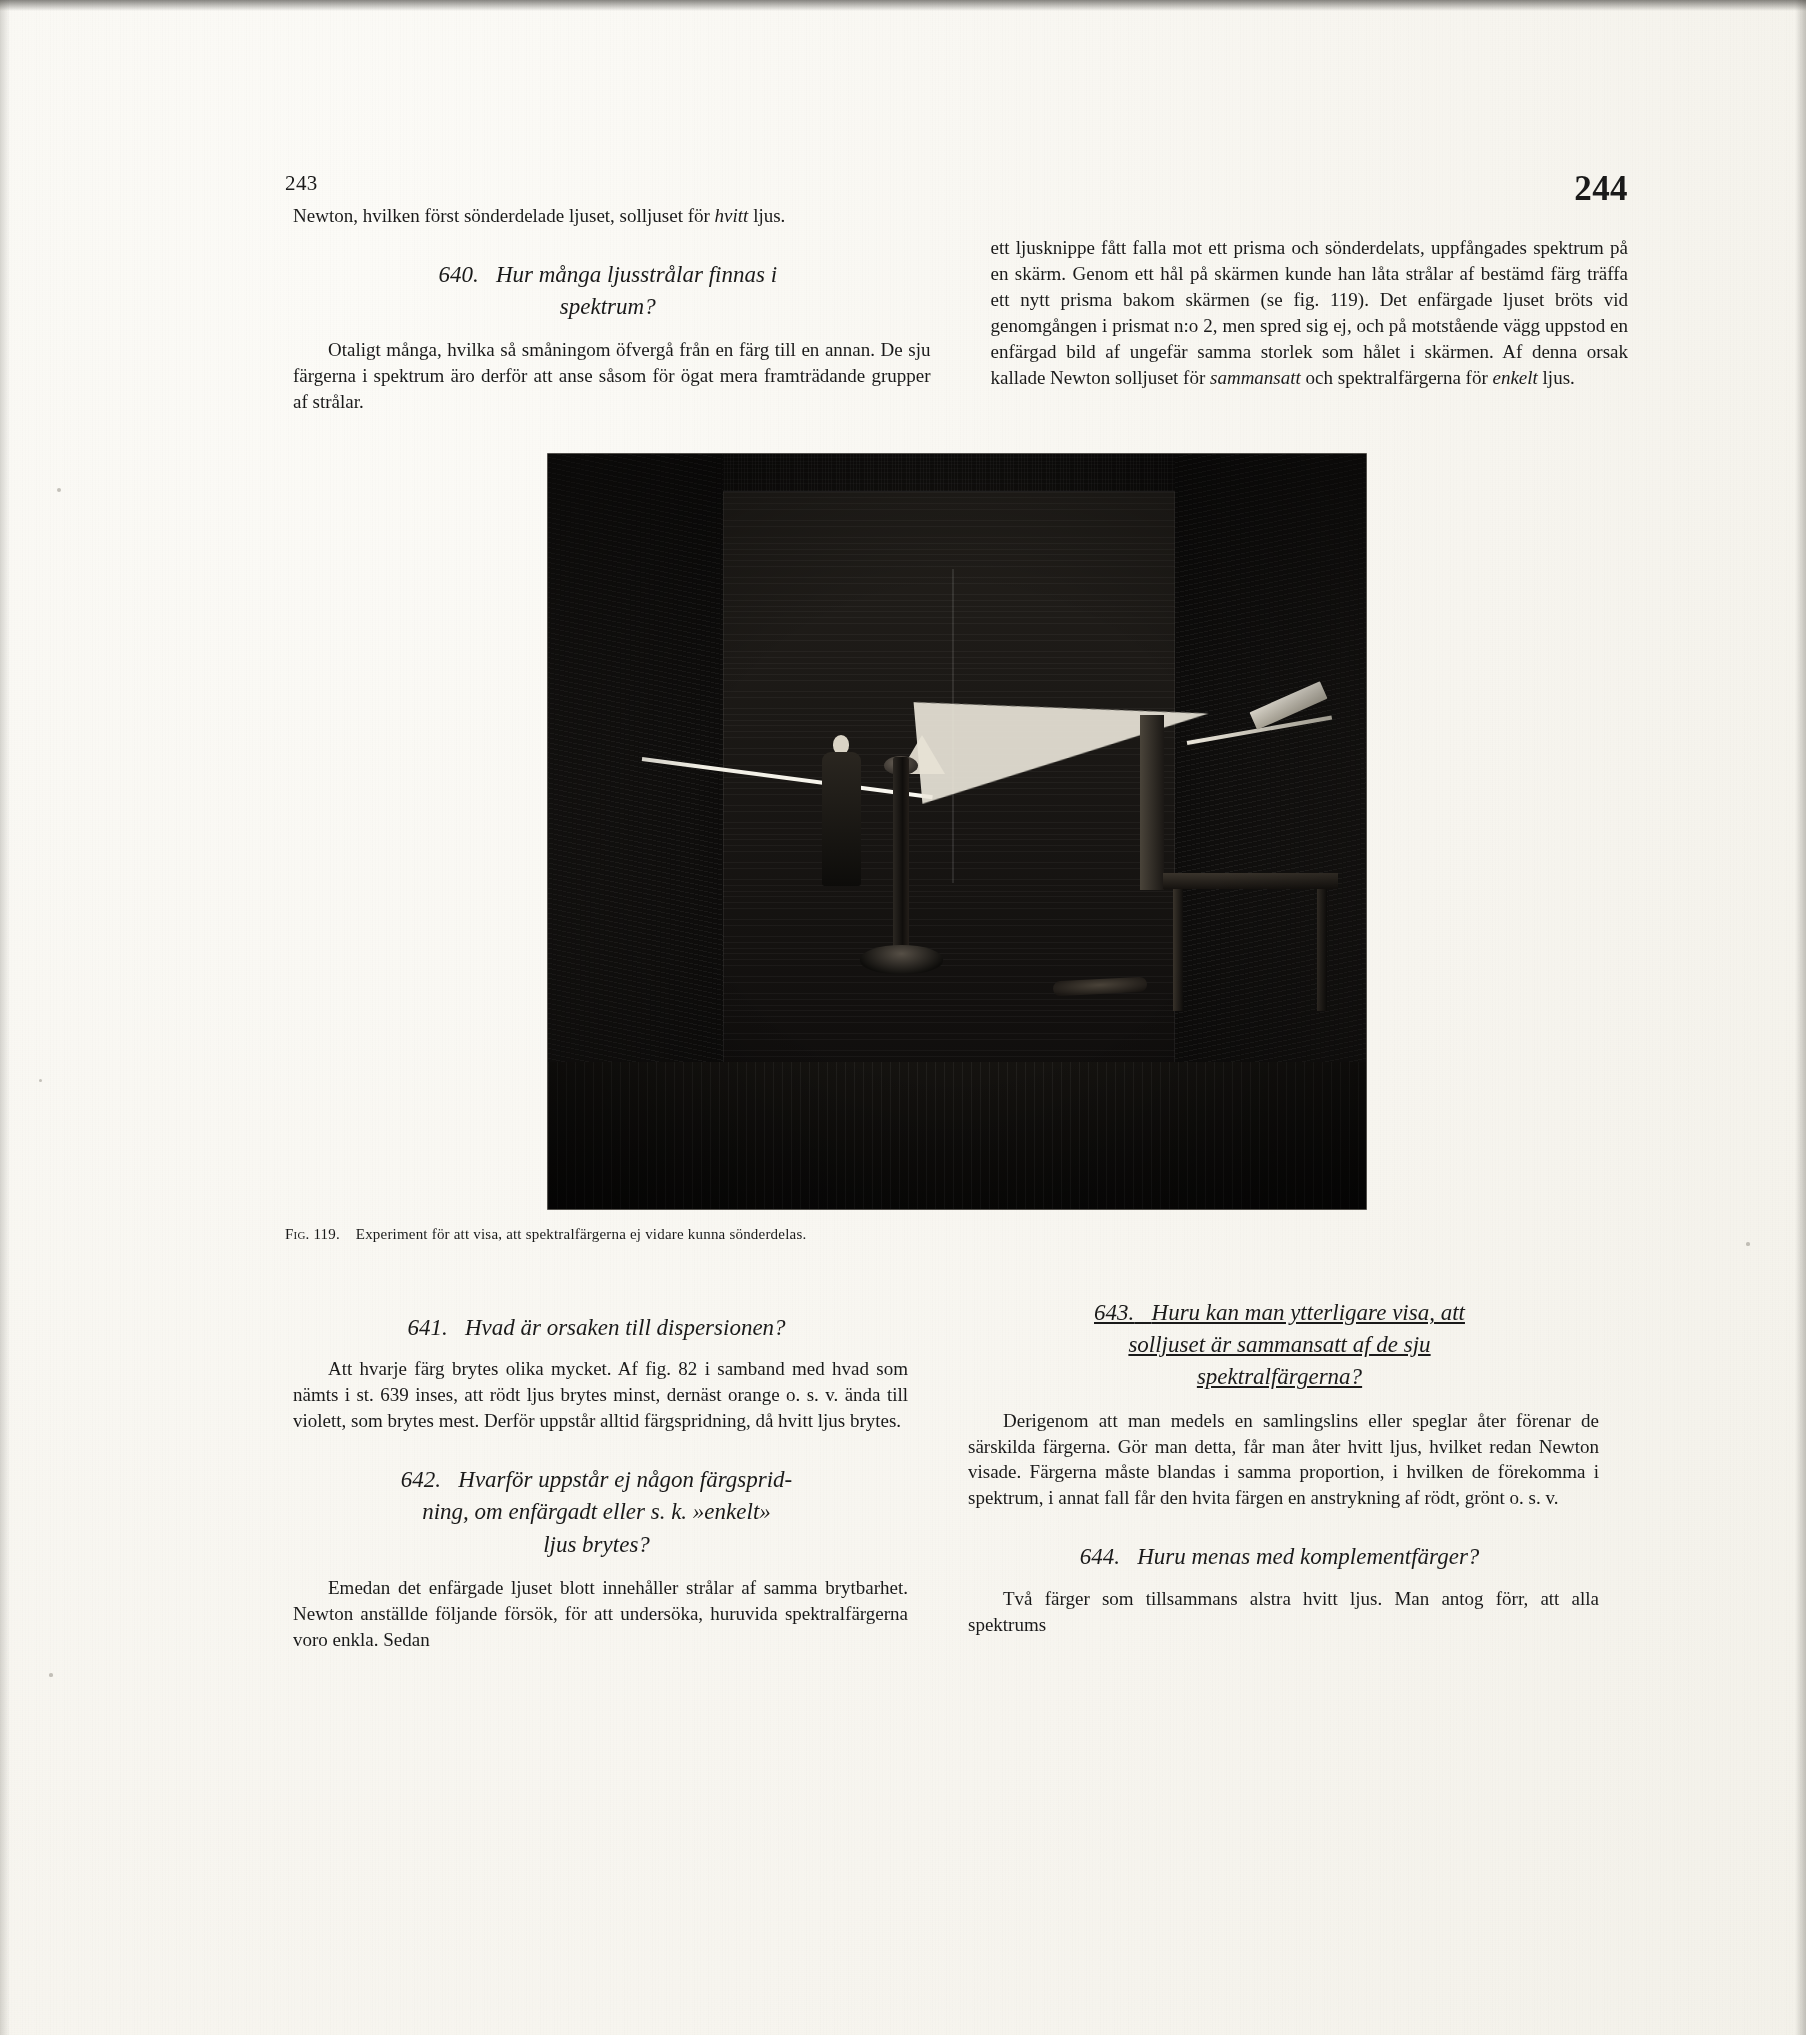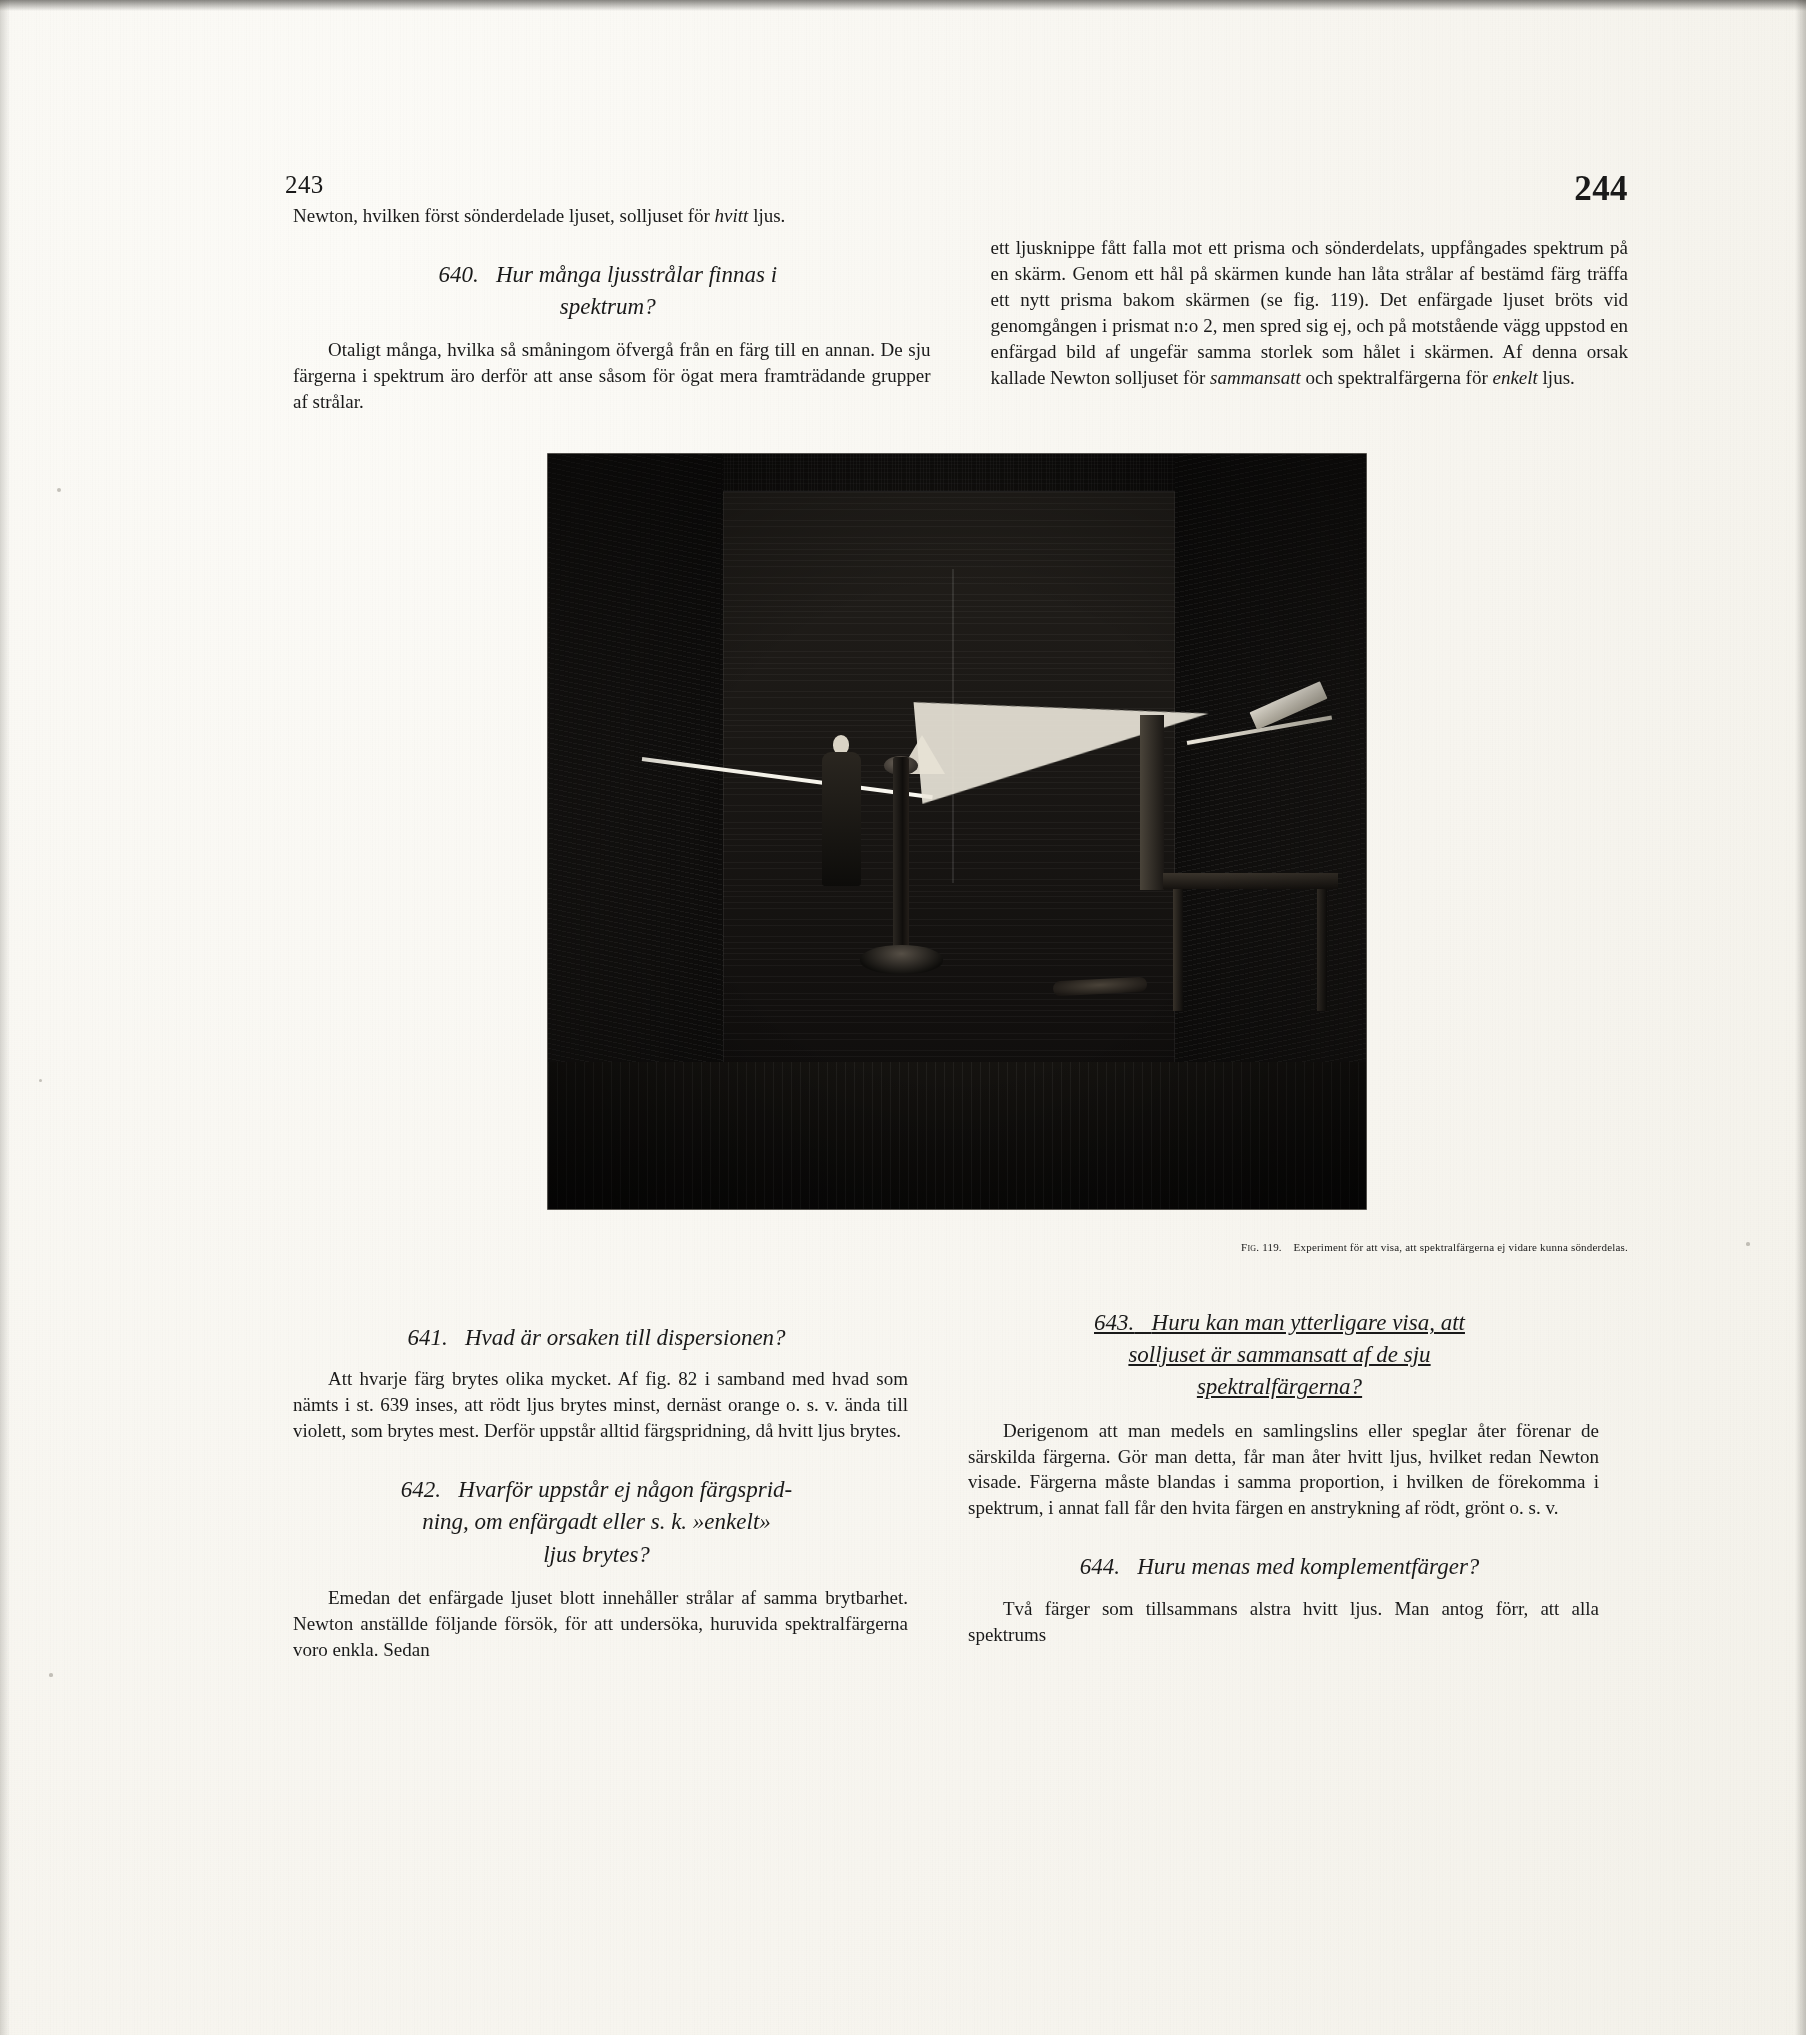--- a/index.html
+++ b/index.html
@@ -55,21 +55,21 @@
   }
 
   .folio-row {
     position: relative;
     height: 37px;
   }
   .folio-left {
     position: absolute;
     left: 0;
     top: 0;
-    font-size: 25px;
+    font-size: 21px;
     letter-spacing: 0.4px;
   }
   .folio-right {
     position: absolute;
     right: 0;
     top: -2.4px;
     font-size: 35px;
     font-weight: bold;
     letter-spacing: 0.4px;
   }
@@ -277,24 +277,24 @@
     background: radial-gradient(ellipse at 50% 40%, #4a4339, #120f0d);
     border-radius: 7.3px;
     transform: rotate(-3deg);
   }
   .vignette {
     position: absolute; inset: 0;
     background: radial-gradient(ellipse at 50% 50%, rgba(0,0,0,0) 45%, rgba(0,0,0,0.55) 100%);
   }
 
   .figcaption {
-    margin-top: 32px;
-    font-size: 11px;
+    margin-top: 17px;
+    font-size: 15px;
     letter-spacing: 0.2px;
-    text-align: right;
+    text-align: left;
     width: 100%;
   }
   .figcaption .fig-label { font-variant: small-caps; }
 
   
   .cols-lower {
     display: flex;
     gap: 52px;
     margin-top: 35px;
   }

